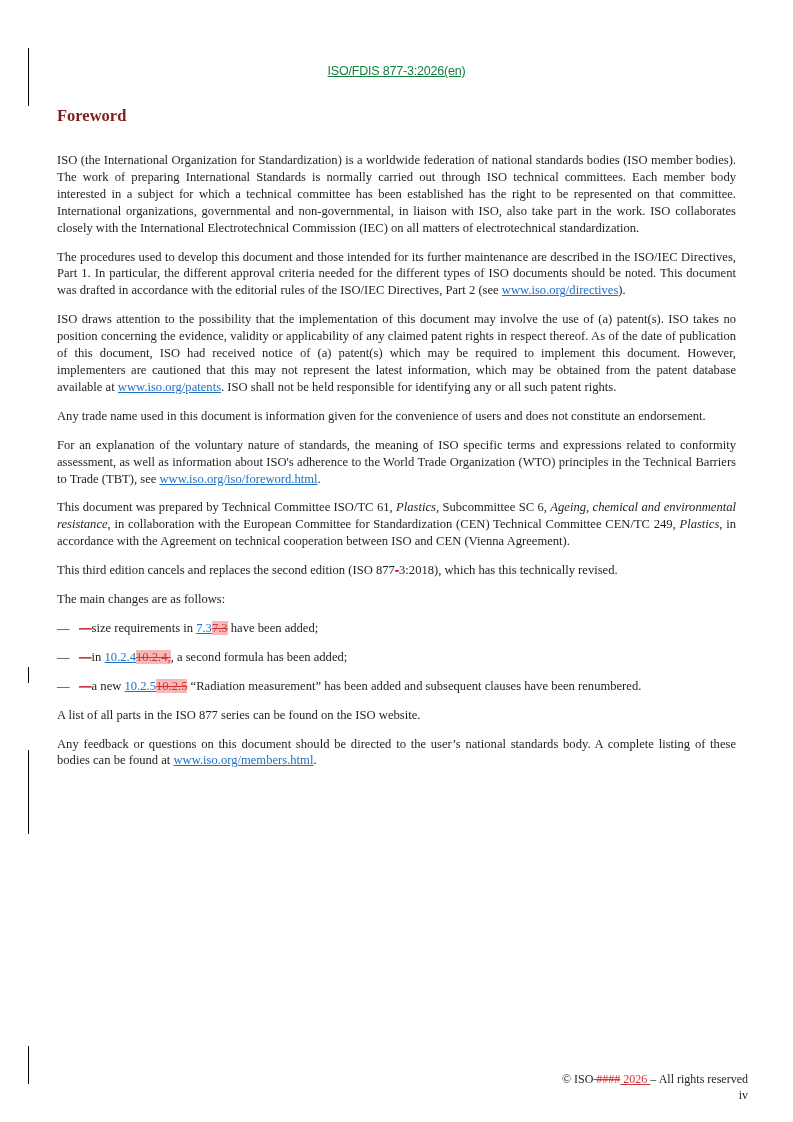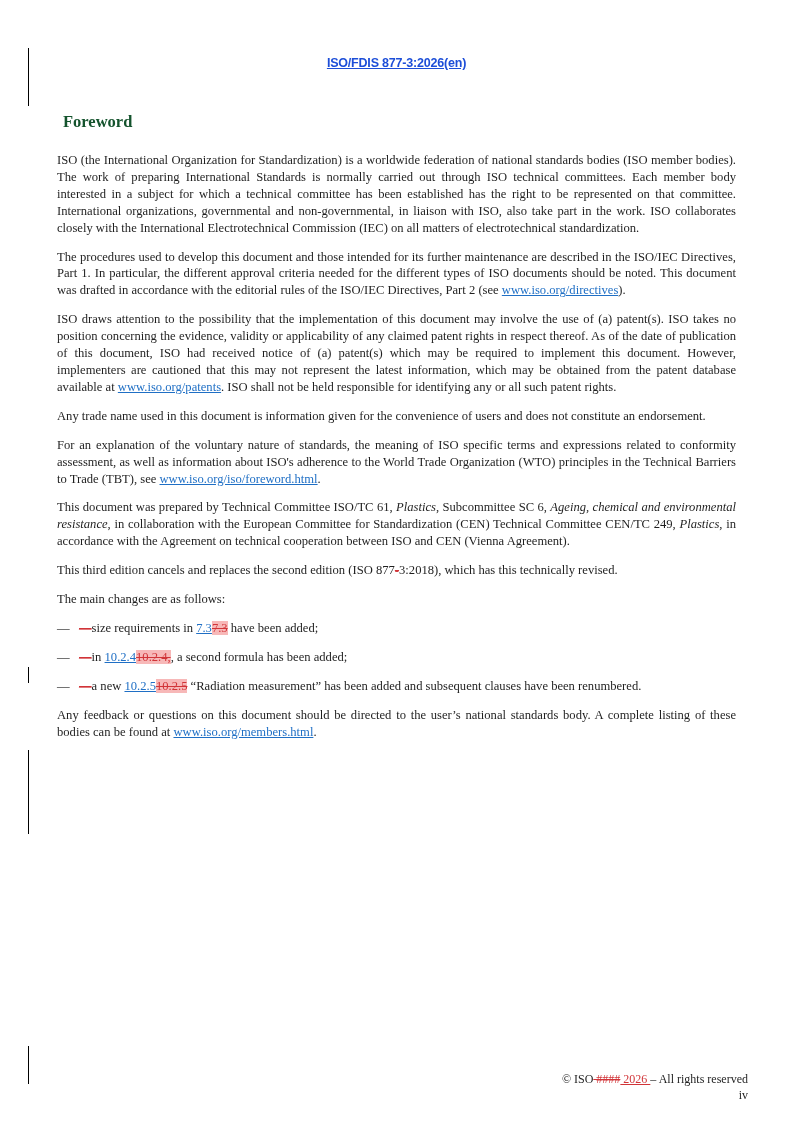--- a/index.html
+++ b/index.html
@@ -3,27 +3,27 @@
 <meta charset="utf-8">
 <style>
   html, body { margin: 0; padding: 0; background: #ffffff; }
   body {
     width: 793px; height: 1122px; position: relative; overflow: hidden;
     font-family: "Liberation Serif", "DejaVu Serif", serif;
     color: #1a1a1a;
   }
   .change-bar { position: absolute; left: 28px; width: 1px; background: #000; }
   .doc-header {
-    position: absolute; top: 56px; left: 0; width: 793px; text-align: center;
-    font-family: "Liberation Sans", sans-serif; font-weight: bold; font-size: 12.5px;
-    color: #1d4ed8; text-decoration: underline; letter-spacing: -0.2px;
+    position: absolute; top: 64px; left: 0; width: 793px; text-align: center;
+    font-family: "Liberation Sans", sans-serif; font-weight: normal; font-size: 12.5px;
+    color: #15803d; text-decoration: underline; letter-spacing: -0.2px;
   }
   .page-title {
-    position: absolute; top: 106px; left: 57px; margin: 6px;
-    font-family: "Liberation Serif", serif; font-weight: bold; font-size: 16.5px; color: #14532d;
+    position: absolute; top: 106px; left: 57px; margin: 0;
+    font-family: "Liberation Serif", serif; font-weight: bold; font-size: 16.5px; color: #7f1d1d;
   }
   .content { position: absolute; top: 143px; left: 57px; width: 679px; margin-top: 9px; }
   p.para {
     margin: 0 0 12px 0; font-size: 12.6px; line-height: 16.9px;
     text-align: justify; color: #1f1f1f;
   }
   a.link { color: #1f6fc5; text-decoration: underline; }
   .ins { color: #1f6fc5; text-decoration: underline; }
   .del { color: #d13438; text-decoration: line-through; background: #f7b8b8; }
   .ins-red { color: #d13438; text-decoration: underline; }
@@ -73,20 +73,21 @@
       <span class="dash">—</span><span class="del-plain">—</span><span>size requirements in </span><a class="ins">7.3</a><span class="del">7.3</span><span> have been added;</span>
     </li>
     <li>
       <span class="dash">—</span><span class="del-plain">—</span><span>in </span><a class="ins">10.2.4</a><span class="del">10.2.4,</span><span>, a second formula has been added;</span>
     </li>
     <li>
       <span class="dash">—</span><span class="del-plain">—</span><span>a new </span><a class="ins">10.2.5</a><span class="del">10.2.5</span><span> “Radiation measurement” has been added and subsequent clauses have been renumbered.</span>
     </li>
   </ul>
 
+  <p class="para">A list of all parts in the ISO 877 series can be found on the ISO website.</p>
 
   <p class="para"><span>Any feedback or questions on this document should be directed to the user’s national standards body. A complete listing of these bodies can be found at </span><a class="link">www.iso.org/members.html</a><span>.</span></p>
 </div>
 
 <div class="footer">
   <div><span>© ISO</span><span class="del-plain"> ####</span><span class="ins-red"> 2026 </span><span>– All rights reserved</span></div>
   <div>iv</div>
 </div>
 
 </body></html>

